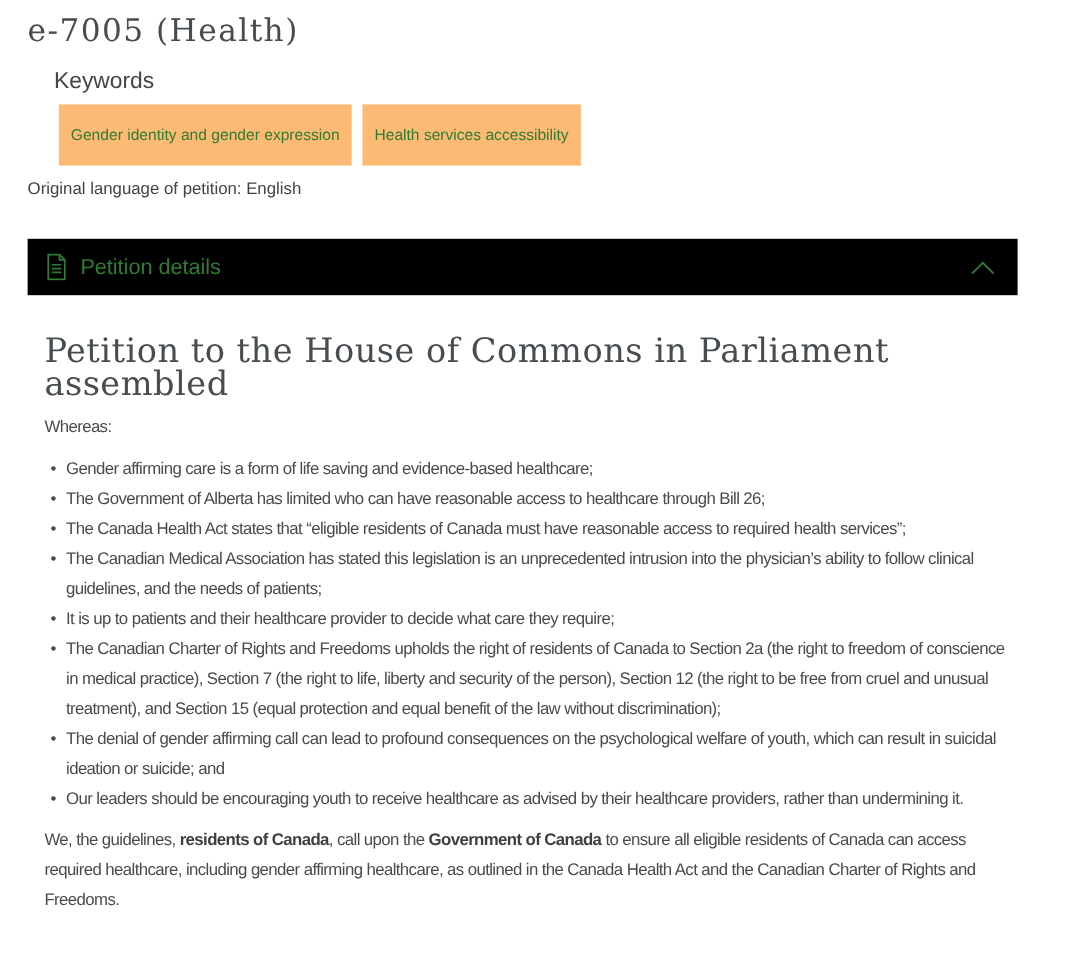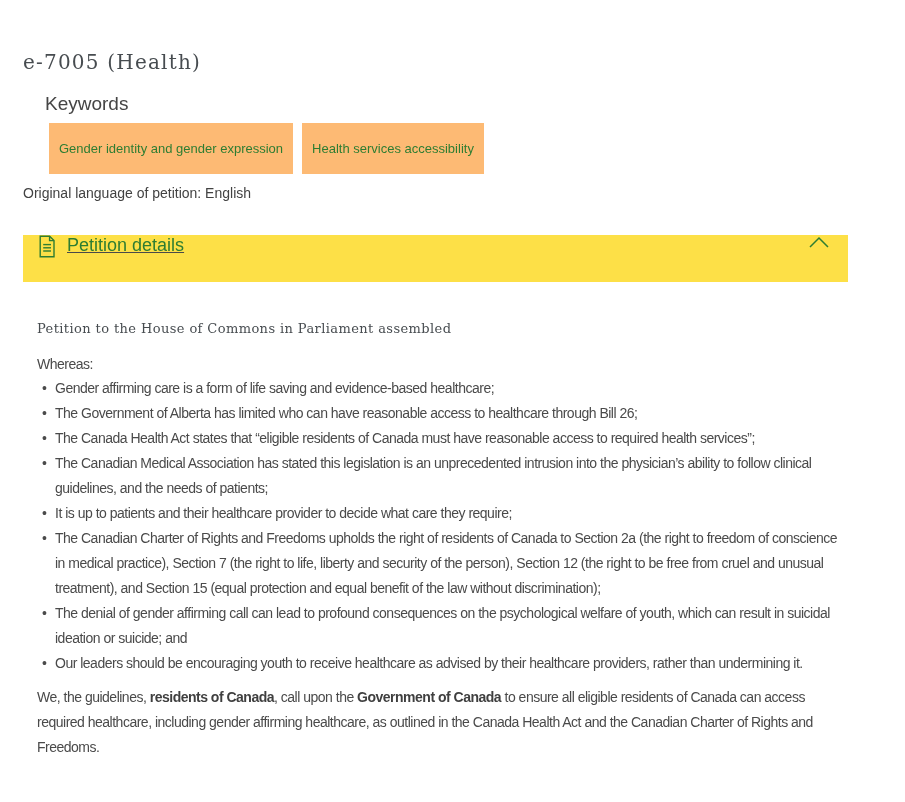--- a/index.html
+++ b/index.html
@@ -10,25 +10,24 @@
     height: 802px;
     overflow: hidden;
     position: relative;
   }
   .page { padding: 8px 0 0 23px; }
 
   
   .page-title {
     font-family: "DejaVu Serif", "Liberation Serif", serif;
     font-weight: 400;
-    font-size: 20px;
+    font-size: 26px;
     letter-spacing: 1.2px;
     color: #474c50;
     line-height: 36px;
-    margin-top: 36px;
   }
 
   
   .keywords { margin: 12px 0 0 22px; }
   .keywords-heading {
     font-size: 19px;
     font-weight: 400;
     color: #454545;
     line-height: 24px;
   }
@@ -48,50 +47,49 @@
   .etype { margin: 14px 0 0 10px; display: flex; align-items: center; gap: 11px; }
   .etype-label { font-size: 14px; color: #424242; }
 
   .meta-line { margin-top: 11px; font-size: 14px; color: #424242; line-height: 17px; }
 
   
   .accordion-header {
     margin-top: 33px;
     width: 825px;
     height: 47px;
-    background: #fde047;
+    background: #000000;
     display: flex;
-    align-items: flex-start;
+    align-items: center;
     padding: 0 12px 0 15px;
     cursor: pointer;
-    text-decoration: underline;
   }
   .doc-icon { display: inline-flex; margin-right: 11px; }
   .accordion-title {
     color: #2e7d32;
     font-size: 18px;
     font-weight: 500;
     flex: 1;
   }
   .chevron { display: inline-flex; margin-right: 6px; }
 
   
   .accordion-body { margin: 33px 0 0 14px; width: 811px; }
   .petition-heading {
     font-family: "DejaVu Serif", "Liberation Serif", serif;
     font-weight: 400;
-    font-size: 13px;
+    font-size: 28px;
     letter-spacing: 0.4px;
     color: #474c50;
     line-height: 27px;
   }
   .body-text { font-size: 14px; letter-spacing: -0.5px; color: #4a4a4a; }
   .whereas { margin-top: 14px; line-height: 17px; }
 
-  .whereas-list { margin-top: 3px; list-style: none; padding-left: 18px; }
+  .whereas-list { margin-top: 14px; list-style: none; padding-left: 18px; }
   .whereas-list li {
     position: relative;
     line-height: 25px;
   }
   .whereas-list li::before {
     content: "\2022";
     position: absolute;
     left: -13px;
     color: #4a4a4a;
   }

